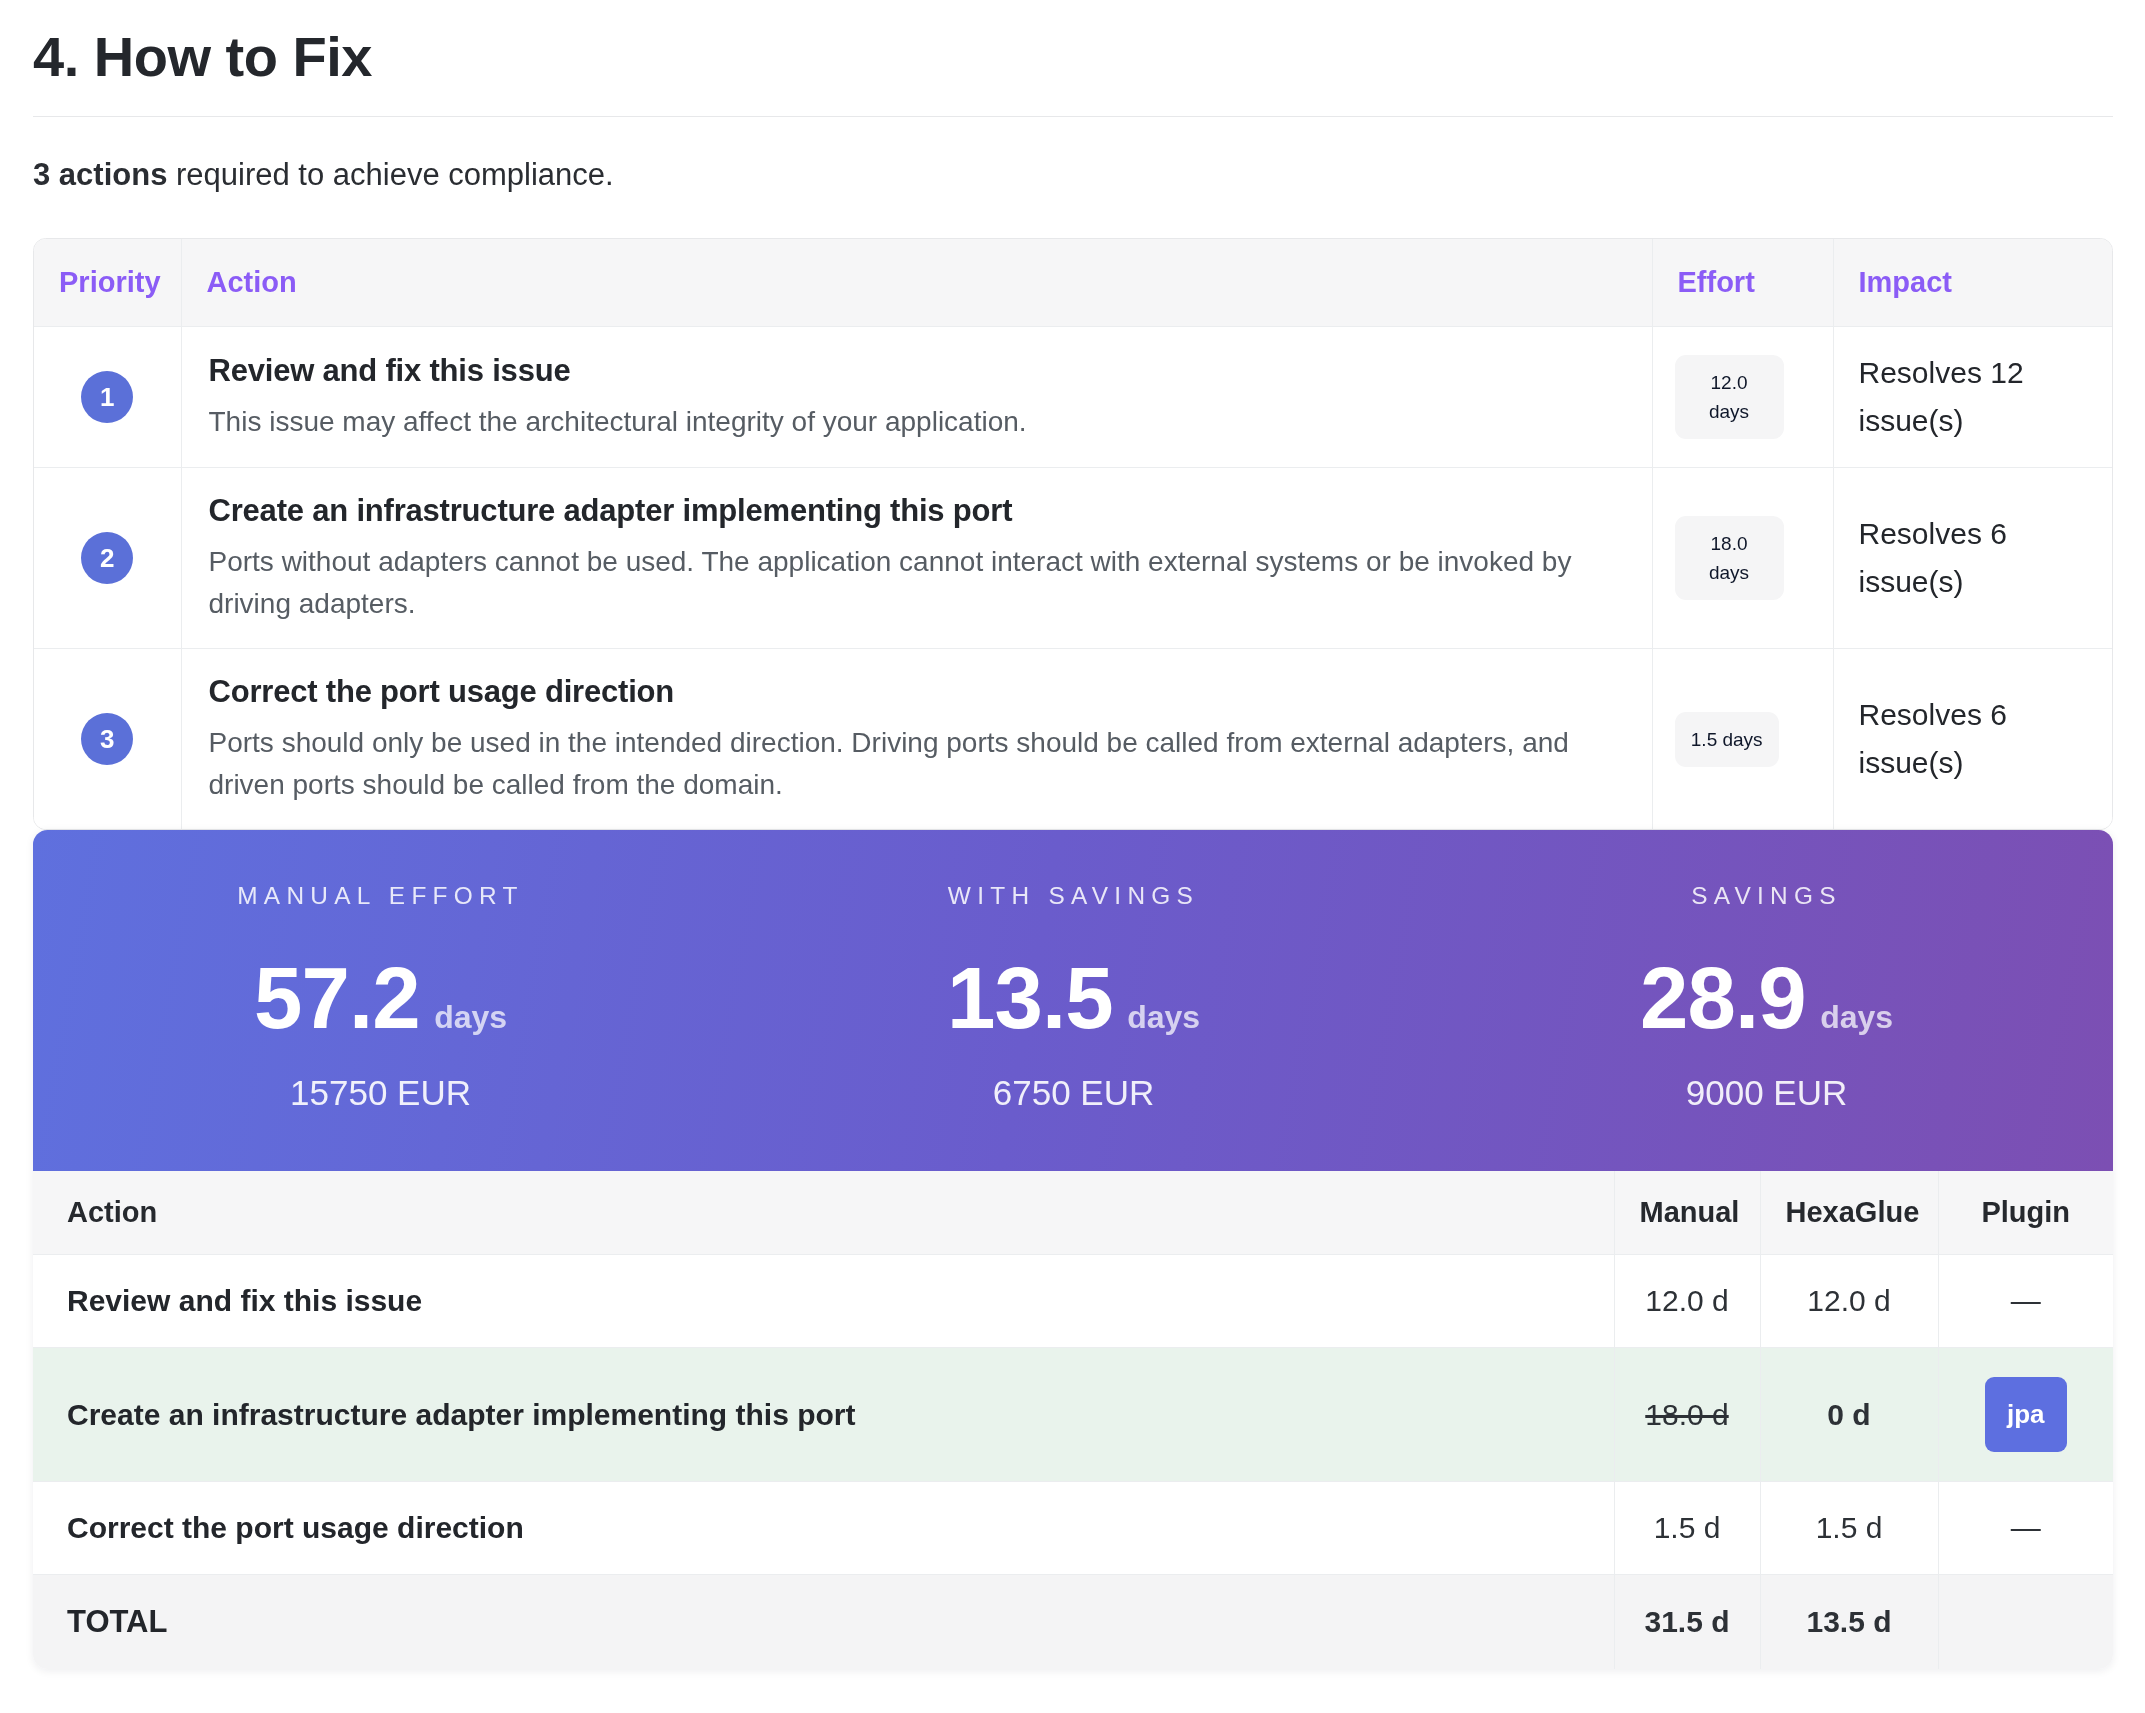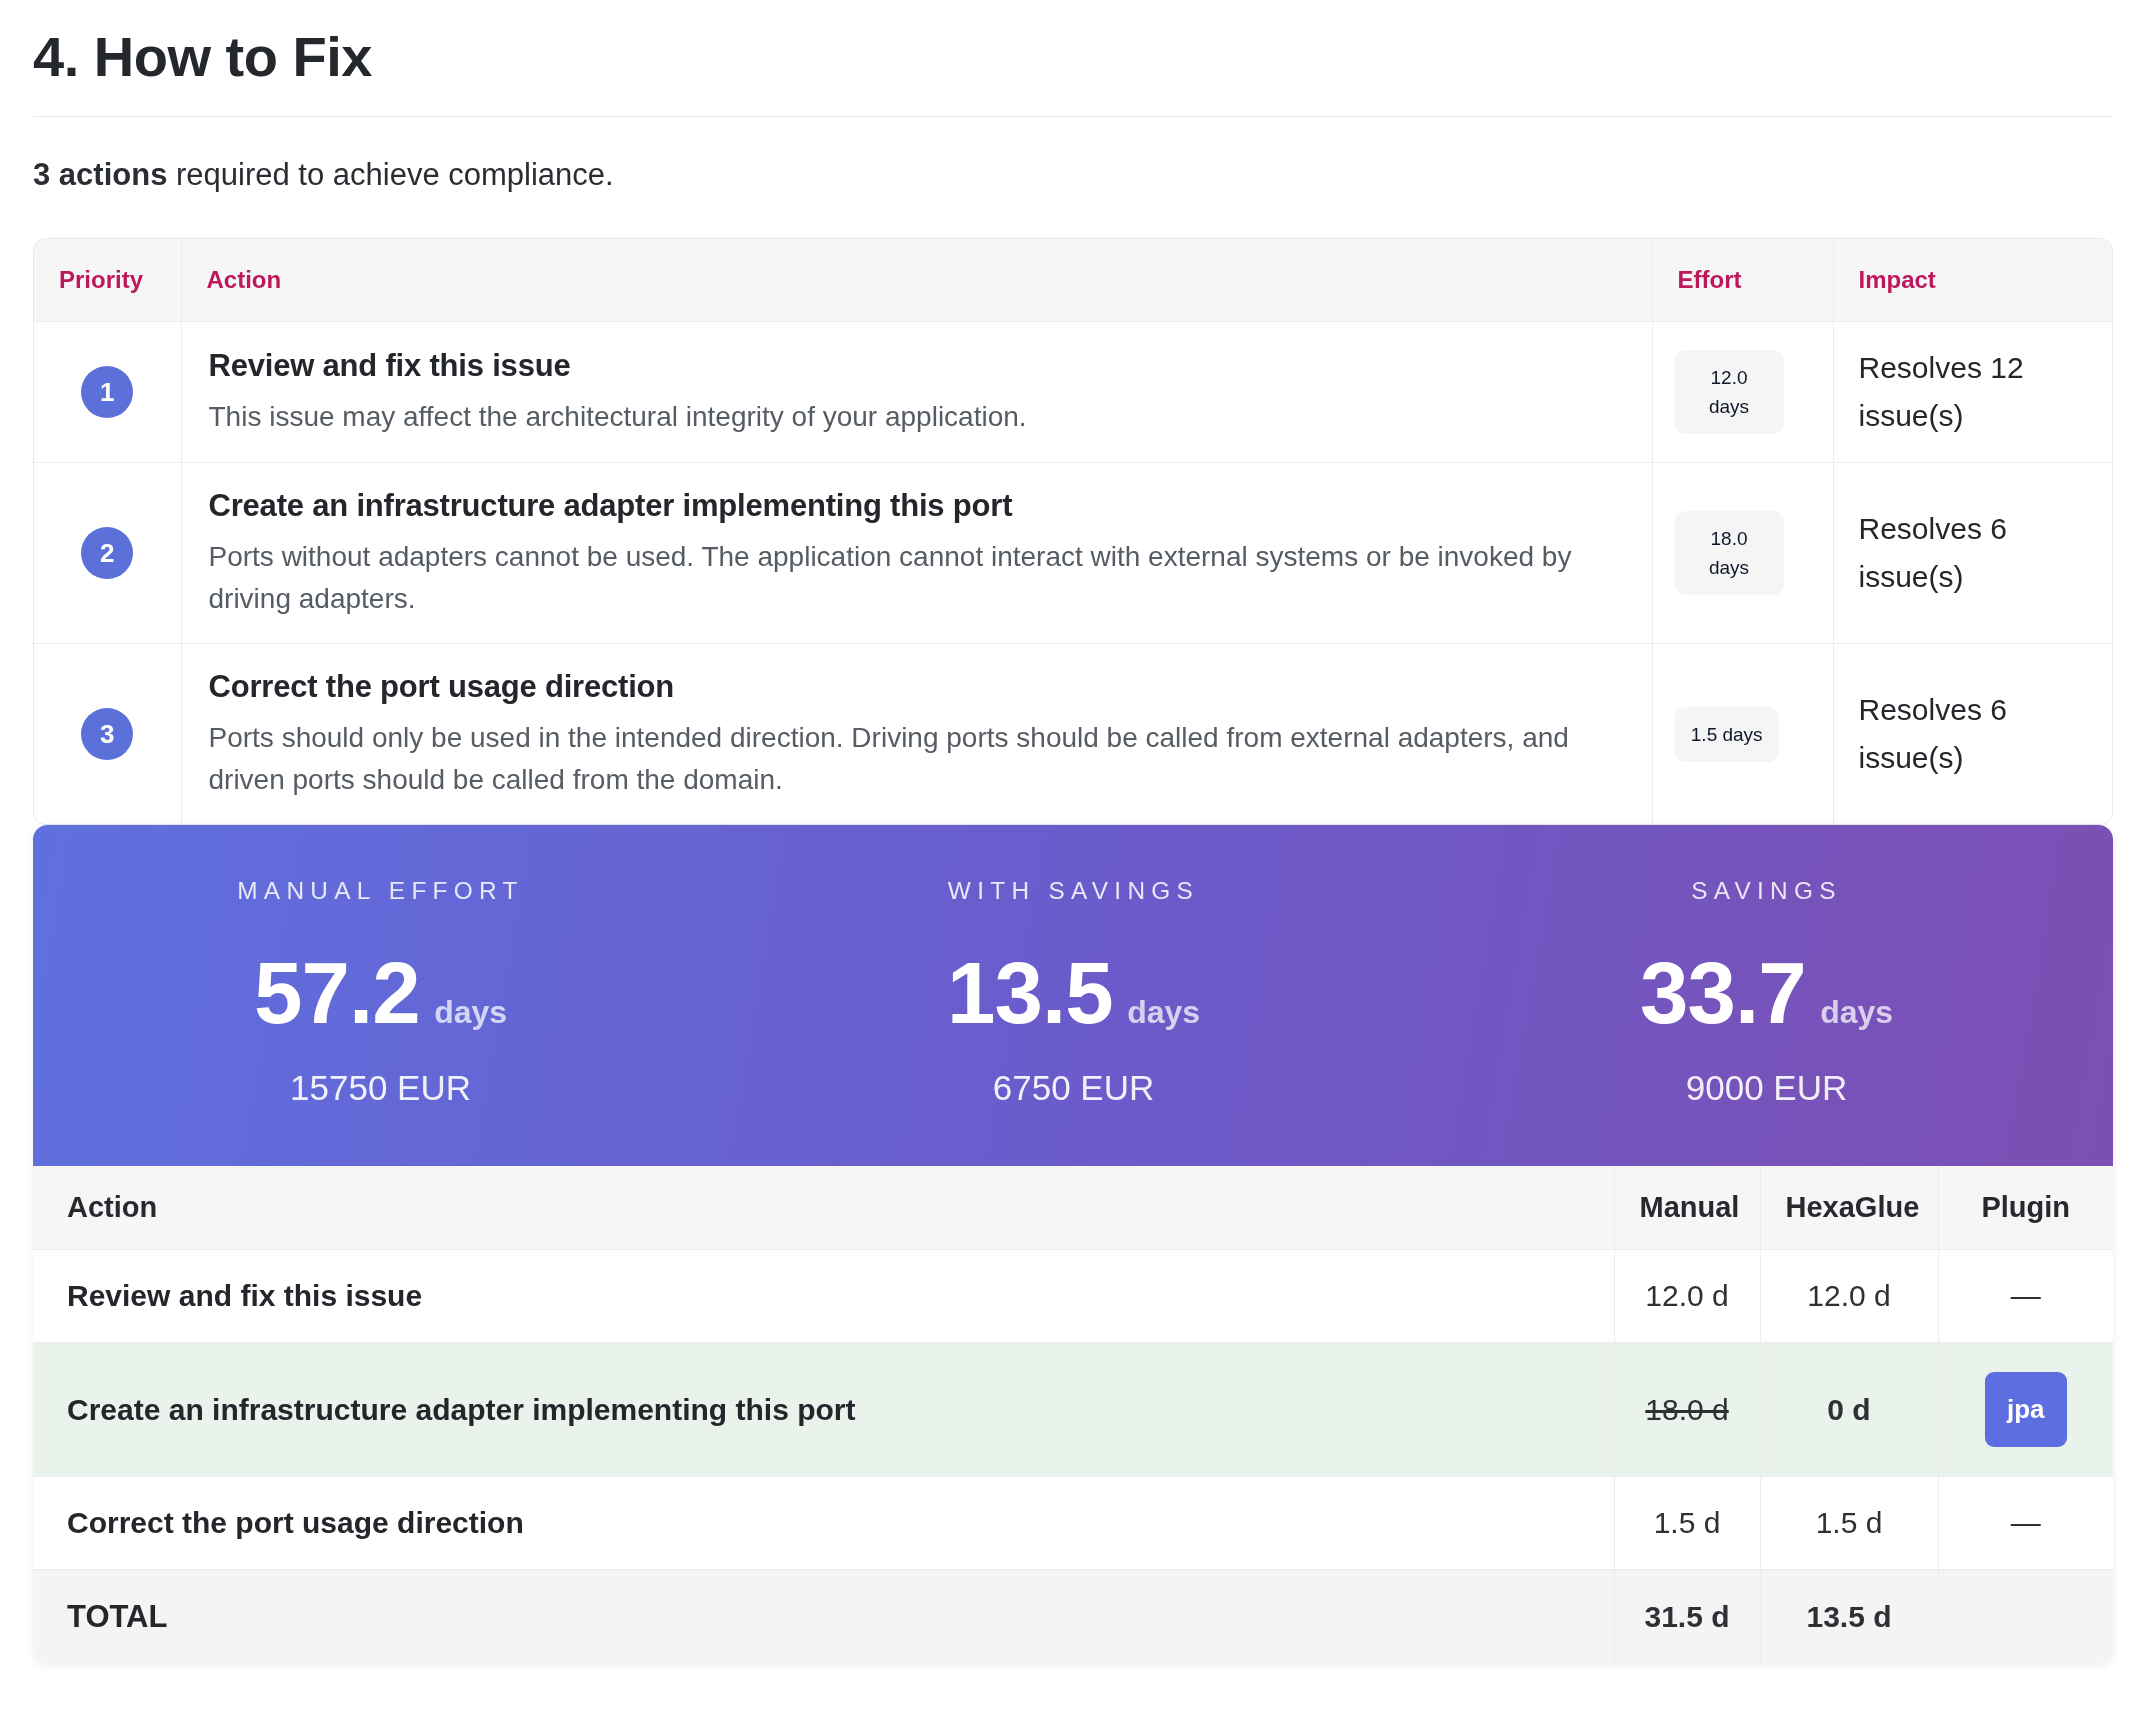--- a/index.html
+++ b/index.html
@@ -23,21 +23,21 @@
 
   
   .table-card {
     border:1.8px solid #e7e8ea; border-radius:12.7px; overflow:hidden; background:#fff;
   }
   table { border-collapse:collapse; width:100%; table-layout:fixed; }
   .actions-table col.c1 { width:147px; }
   .actions-table col.c3 { width:181px; }
   .actions-table col.c4 { width:279px; }
   .actions-table th {
-    background:#f6f6f7; text-align:left; font-size:24px; font-weight:700; color:#be185d;
+    background:#f6f6f7; text-align:left; font-size:29px; font-weight:700; color:#8b5cf6;
     padding:27px 25px;
   }
   .actions-table th + th, .actions-table td + td { border-left:1.8px solid #ebedef; }
   .actions-table tbody td { border-top:1.8px solid #ebedef; vertical-align:middle; background:#fff; }
   .cell-priority { text-align:center; padding:22px 9px; }
   .badge {
     display:inline-flex; align-items:center; justify-content:center;
     width:52px; height:52px; border-radius:50%;
     background:#5b70d8; color:#ffffff; font-size:26px; font-weight:700;
   }
@@ -167,21 +167,21 @@
         <div class="b-label">WITH SAVINGS</div>
         <div class="b-value">
           <span class="b-num">13.5</span>
           <span class="b-unit">days</span>
         </div>
         <div class="b-eur">6750 EUR</div>
       </div>
       <div class="banner-col">
         <div class="b-label">SAVINGS</div>
         <div class="b-value">
-          <span class="b-num">33.7</span>
+          <span class="b-num">28.9</span>
           <span class="b-unit">days</span>
         </div>
         <div class="b-eur">9000 EUR</div>
       </div>
     </div>
 
     <table class="cost-table">
       <colgroup>
           <col class="c1">
           <col class="c2">

